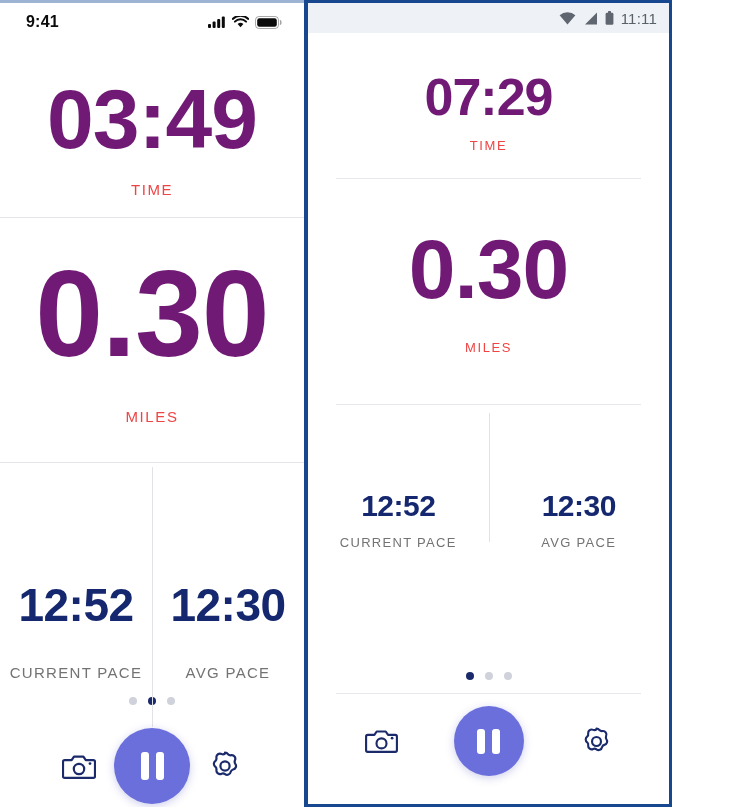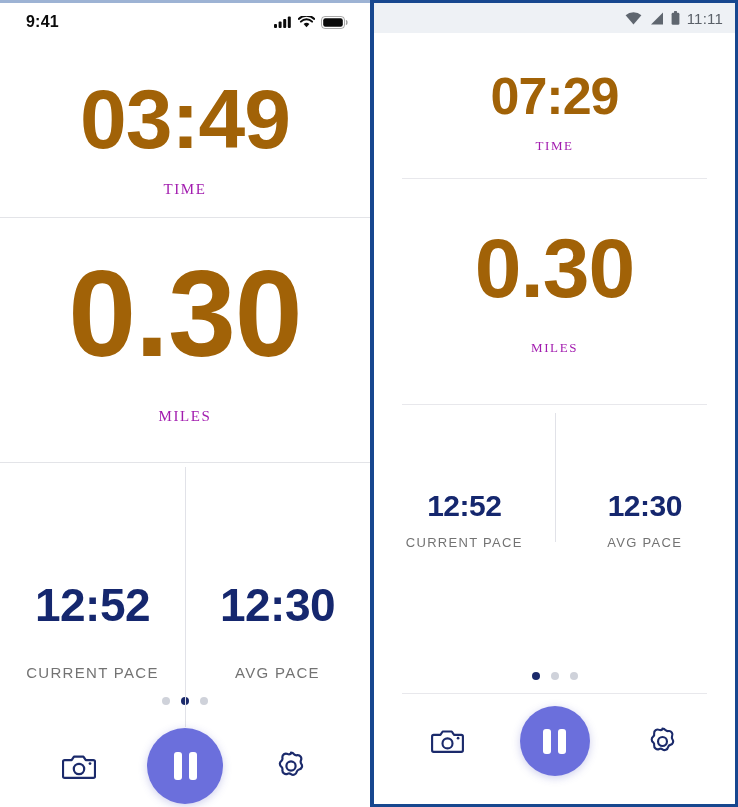--- a/index.html
+++ b/index.html
@@ -17,21 +17,21 @@
   }
 
   
   .phone {
     position:relative;
     height:807px;
     background:#ffffff;
     display:flex;
     flex-direction:column;
   }
-  .phone-ios { width:370px; border-top:3px solid #9db3d4; }
+  .phone-ios { width:304px; border-top:3px solid #9db3d4; }
   .phone-android {
     width:368px;
     border-left:4px solid #17478f;
     border-top:3px solid #17478f;
     border-right:3px solid #17478f;
     border-bottom:3px solid #17478f;
   }
 
   
   .statusbar {
@@ -61,29 +61,28 @@
 
   
   .metrics { flex:1 1 auto; display:flex; flex-direction:column; }
 
   .metric {
     display:flex; flex-direction:column;
     align-items:center; justify-content:center;
     text-align:center;
   }
   .metric .value {
-    color:#a16207;
+    color:#701a75;
     font-weight:bold;
     line-height:.98;
     letter-spacing:-1px;
   }
   .metric .label {
-    color:#a21caf;
+    color:#ef4444;
     letter-spacing:1.6px;
-    font-family:Liberation Serif, serif;
   }
 
   
   .ios .m-time { height:176px; padding-top:18px; }
   .ios .m-time .value { font-size:84px; }
   .ios .m-time .label { font-size:15px; margin-top:20px; }
 
   .ios .m-dist { height:244px; }
   .ios .m-dist .value { font-size:122px; }
   .ios .m-dist .label { font-size:15px; margin-top:34px; }

